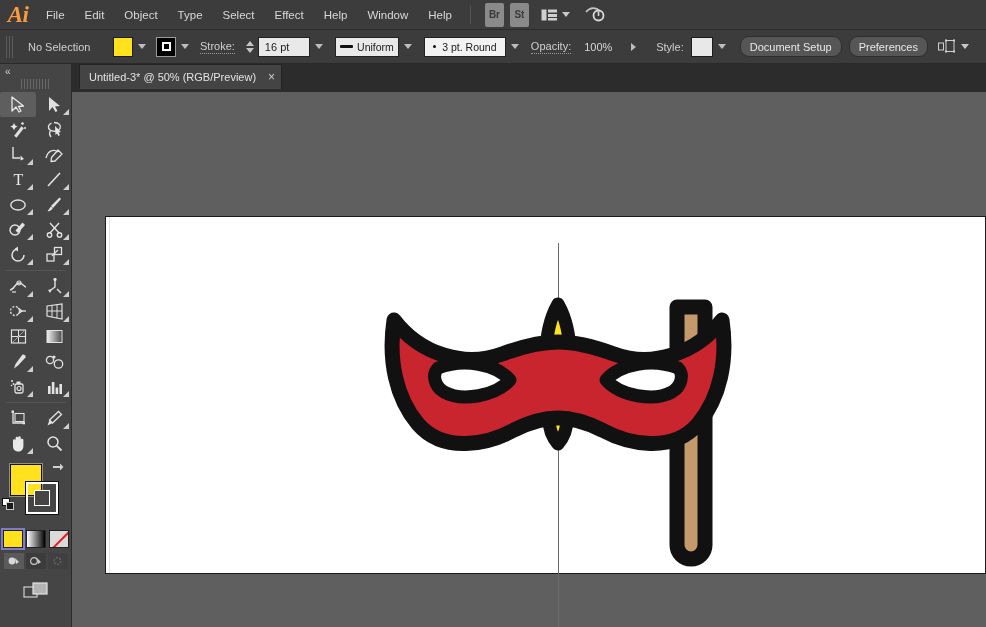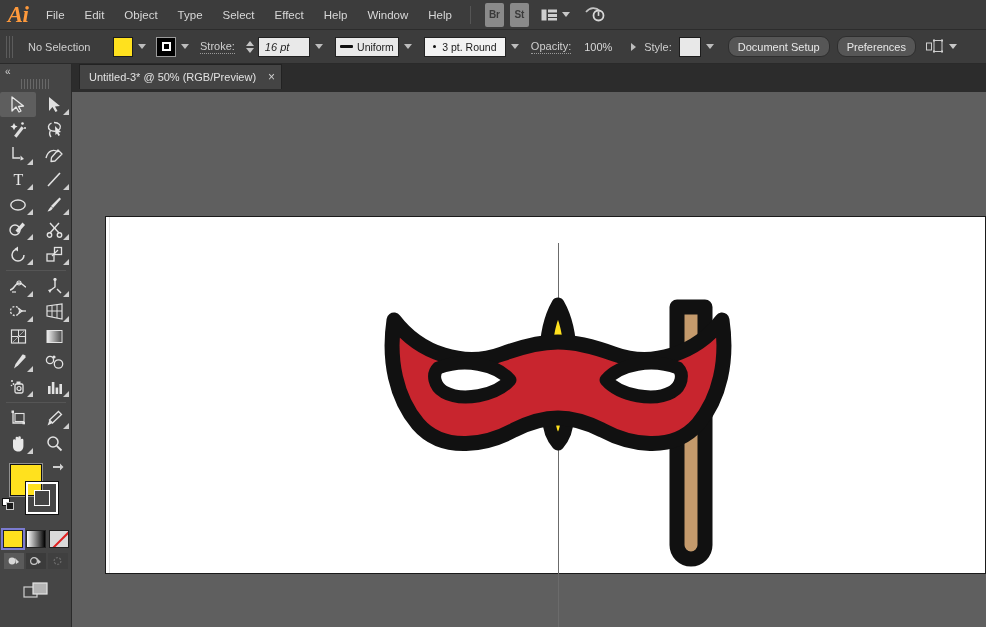--- a/index.html
+++ b/index.html
@@ -74,21 +74,21 @@
     border-left: 4px solid transparent; border-right: 4px solid transparent;
     border-top: 5px solid #bdbdbd;
   }
   .spin { display: flex; flex-direction: column; gap: 2px; margin: 0 4px; }
   .spin i { width: 0; height: 0; border-left: 4px solid transparent; border-right: 4px solid transparent; }
   .spin i.up { border-bottom: 5px solid #c4c4c4; }
   .spin i.dn { border-top: 5px solid #c4c4c4; }
   .field {
     height: 20px; background: #e9e9e9; color: #1e1e1e;
     border: 1px solid #222; display: flex; align-items: center;
-    padding: 0 6px; font-size: 11px; font-style: italic;
+    padding: 0 6px; font-size: 11px;
   }
   .field-dark {
     height: 20px; background: #3c3c3c; color: #d8d8d8;
     display: flex; align-items: center; padding: 0 6px; font-size: 11px;
   }
   .profile-box {
     width: 64px; height: 20px; background: #e9e9e9; border: 1px solid #222;
     display: flex; align-items: center; padding: 0 4px; gap: 4px;
   }
   .profile-line { width: 40px; height: 3px; background: #111; border-radius: 1px; }
@@ -287,21 +287,21 @@
     <div class="brush-box" style="margin-left:8px">
       <span class="brush-dot"></span>
       <span>3 pt. Round</span>
     </div>
     <div class="dd-arrow"></div>
 
     <div class="cb-label dotted" style="margin-left:8px">Opacity:</div>
     <div class="field-dark" style="width:48px">100%</div>
     <div class="arrow-right"></div>
 
-    <div class="cb-label" style="margin-left:4px">Style:</div>
+    <div class="cb-label" style="margin-left:16px">Style:</div>
     <div class="swatch-style"></div>
     <div class="dd-arrow"></div>
 
     <div class="btn" style="margin-left:10px">Document Setup</div>
     <div class="btn" style="margin-left:7px">Preferences</div>
 
     <div style="display:flex;align-items:center;gap:4px;margin-left:10px">
       <svg width="19" height="15" viewBox="0 0 19 15">
         <rect x="0.5" y="4" width="5" height="7" fill="none" stroke="#cfcfcf" stroke-width="1"></rect>
         <rect x="8" y="1.5" width="8" height="11" fill="none" stroke="#cfcfcf" stroke-width="1"></rect>

